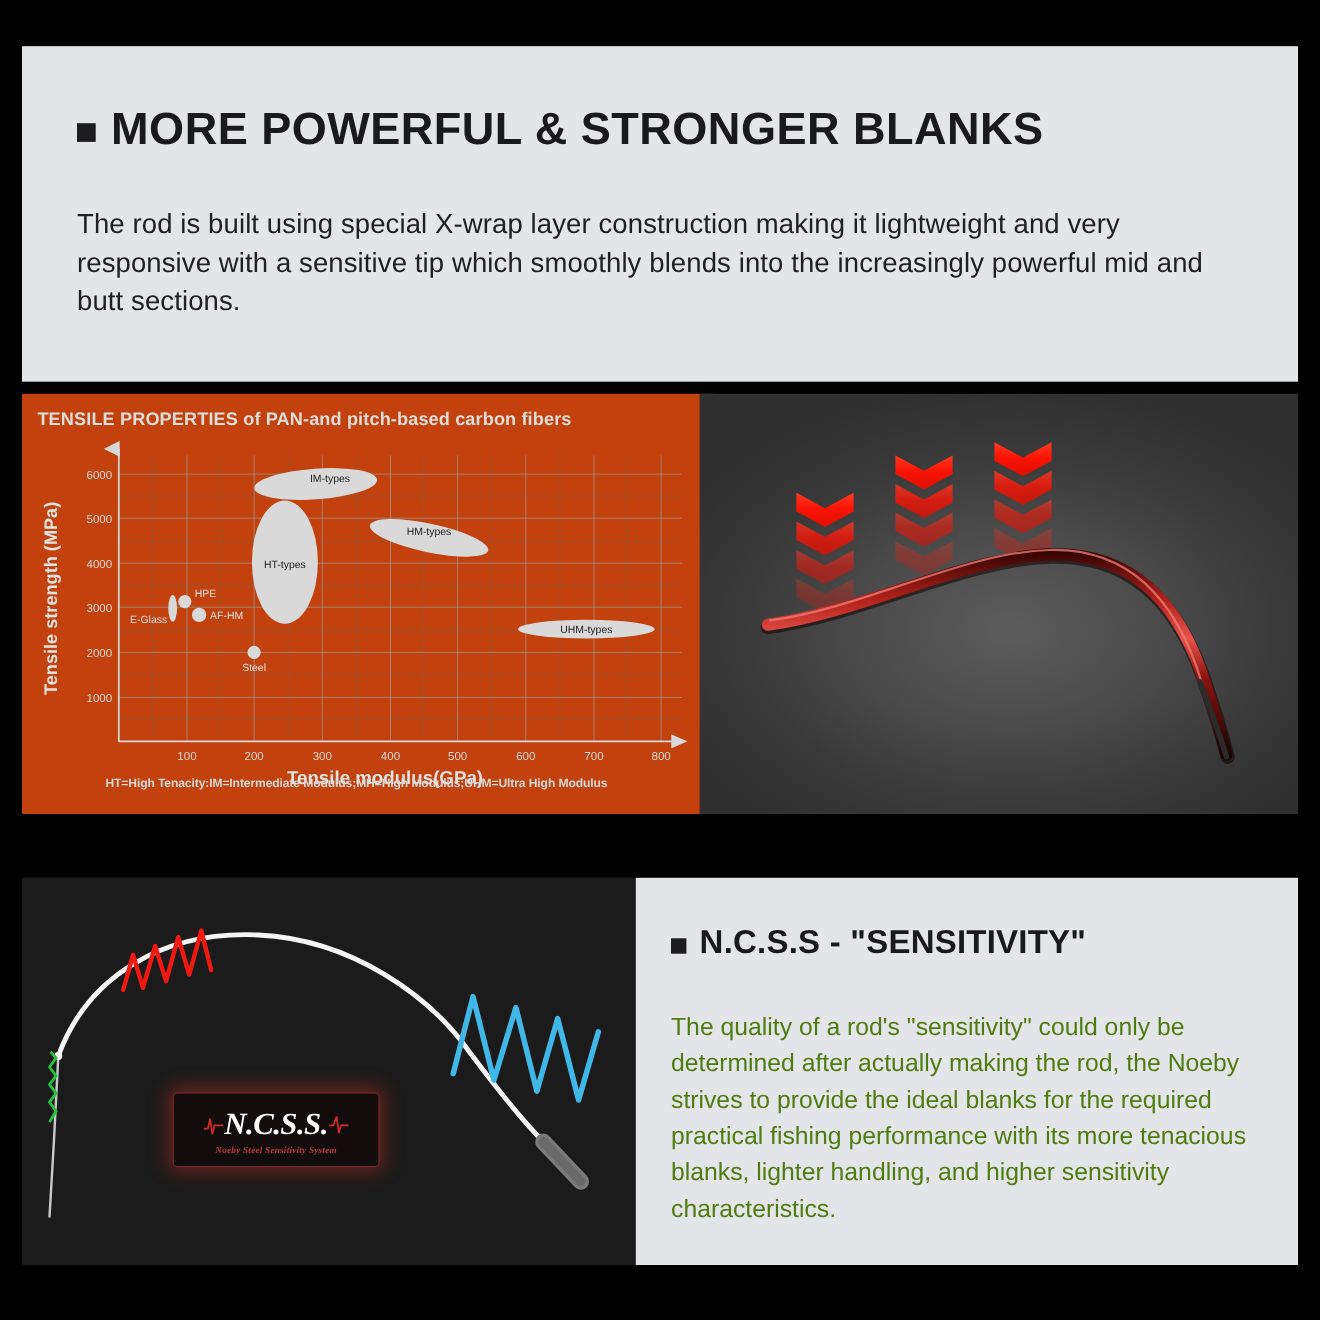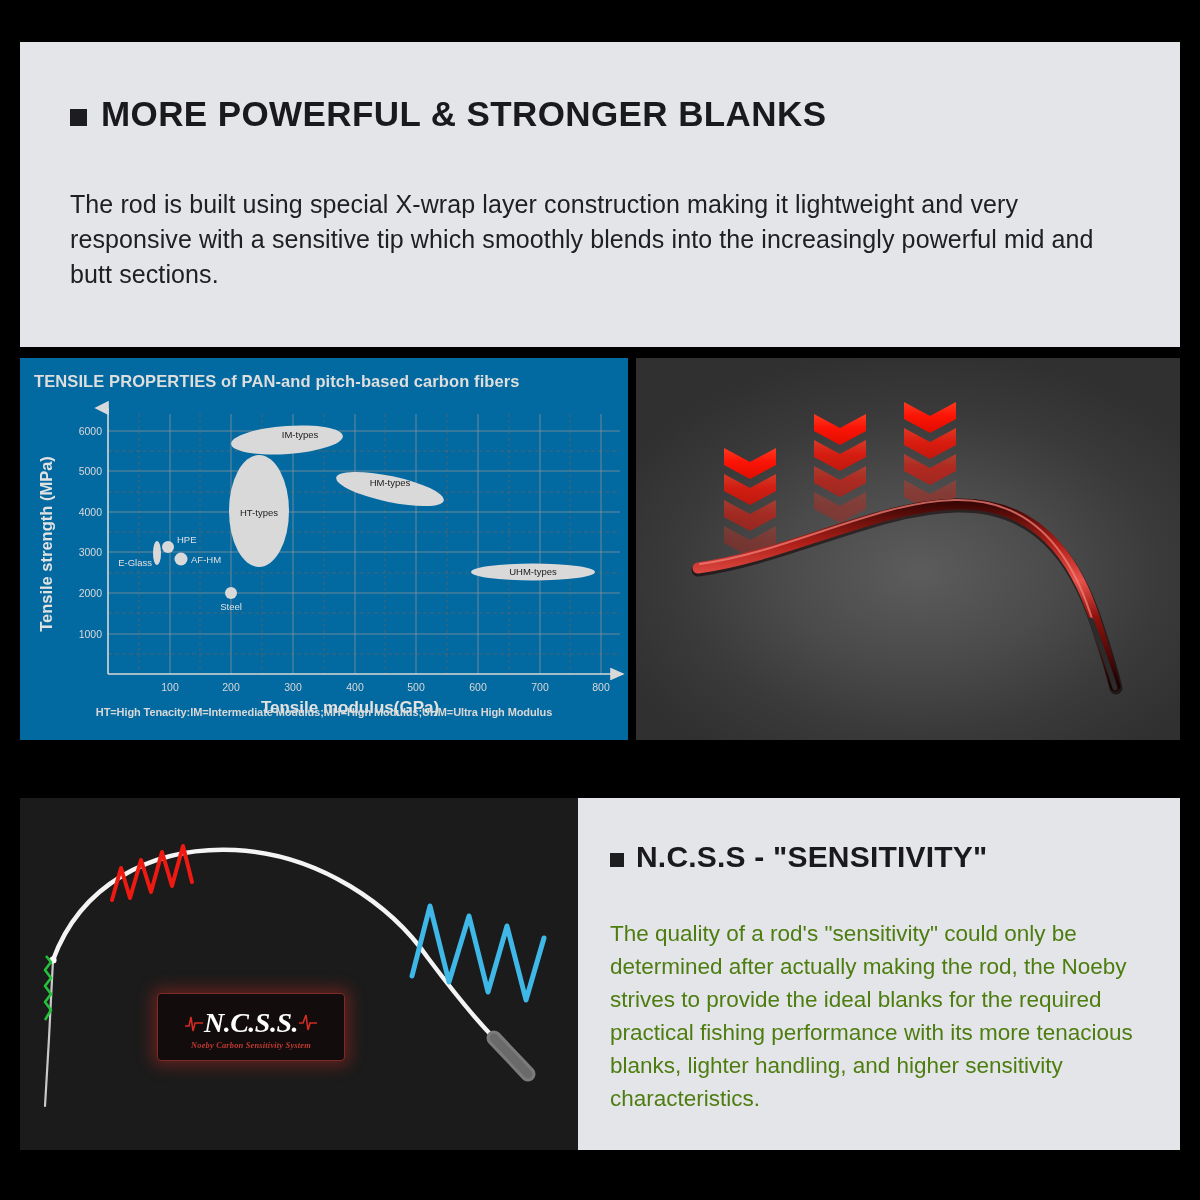--- a/index.html
+++ b/index.html
@@ -39,21 +39,21 @@
     gap: 14px;
   }
   .bullet-sq {
     width: 17px;
     height: 17px;
     background: #1d1d1f;
     flex: none;
     margin-top: 6px;
   }
   .heading-text {
-    font-size: 35px;
+    font-size: 41px;
     font-weight: bold;
     letter-spacing: 0.4px;
     color: #1a1a1c;
     font-family: "Liberation Sans", sans-serif;
     white-space: nowrap;
   }
   .body-text {
     position: absolute;
     left: 50px;
     top: 120px;
@@ -64,22 +64,23 @@
     letter-spacing: 0.1px;
   }
 
   
   .panel-chart {
     position: absolute;
     left: 20px;
     top: 358px;
     width: 608px;
     height: 382px;
-    background: #0369a1;
+    background: #c2410c;
     overflow: hidden;
+    padding-left: 20px;
   }
   .chart-title {
     position: absolute;
     left: 14px;
     top: 14px;
     font-size: 16.5px;
     font-weight: bold;
     color: #dededd;
     letter-spacing: 0.1px;
     white-space: nowrap;
@@ -416,21 +417,21 @@
   <div class="ncss-logo">
     <div class="ncss-main-row">
       <svg width="18" height="22" viewBox="0 0 18 22">
         <polyline points="0,14 4,14 6,5 8,19 10,11 13,11 18,11" stroke="#d42b22" stroke-width="1.6" fill="none"></polyline>
       </svg>
       <span class="ncss-word">N.C.S.S.</span>
       <svg width="18" height="22" viewBox="0 0 18 22">
         <polyline points="0,11 4,11 7,3 9,18 11,11 14,11 18,11" stroke="#d42b22" stroke-width="1.6" fill="none"></polyline>
       </svg>
     </div>
-    <div class="ncss-sub">Noeby Carbon Sensitivity System</div>
+    <div class="ncss-sub">Noeby Steel Sensitivity System</div>
   </div>
 
   <section class="panel-sens">
     <div class="sens-heading-row">
       <span class="sens-bullet"></span>
       <span class="sens-heading-text">N.C.S.S - "SENSITIVITY"</span>
     </div>
     <p class="sens-body">The quality of a rod's "sensitivity" could only be determined after actually making the rod, the Noeby strives to provide the ideal blanks for the required practical fishing performance with its more tenacious blanks, lighter handling, and higher sensitivity characteristics.</p>
   </section>
 

